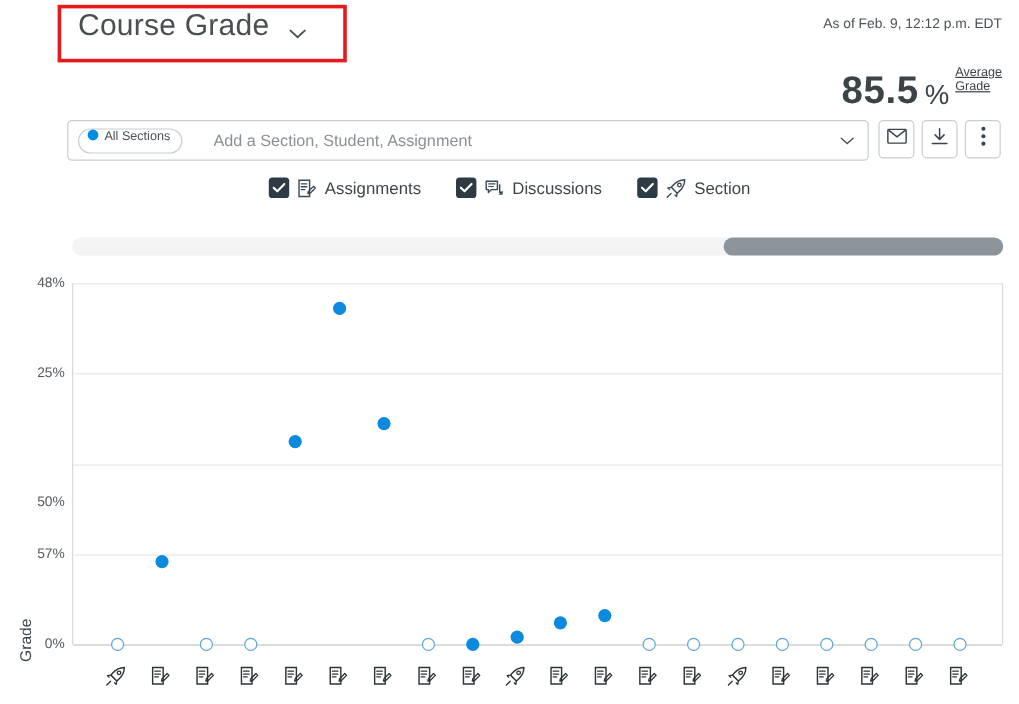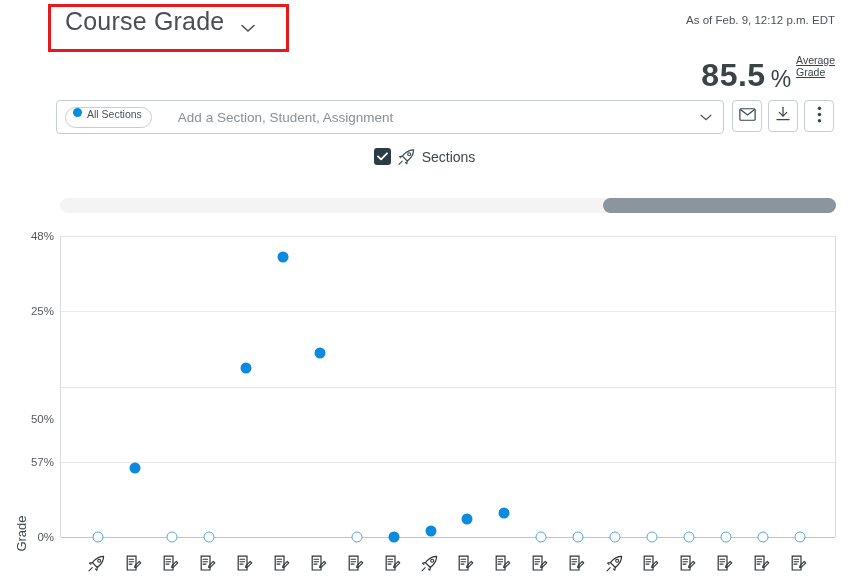--- a/index.html
+++ b/index.html
@@ -202,37 +202,68 @@
         <svg width="5" height="17" viewBox="0 0 5 17">
           <circle cx="2.5" cy="2.3" r="1.7" fill="#39444c"></circle>
           <circle cx="2.5" cy="8.5" r="1.7" fill="#39444c"></circle>
           <circle cx="2.5" cy="14.7" r="1.7" fill="#39444c"></circle>
         </svg>
       </span>
     </div>
   </div>
 
   <div class="filters">
-
+    <div class="filter">
+      <span class="cbx">
+        <svg width="11" height="9" viewBox="0 0 11 9" fill="none">
+          <path d="M1 4.4 L4.1 7.4 L10 1.3" stroke="#fff" stroke-width="1.8" fill="none" stroke-linecap="round" stroke-linejoin="round"></path>
+        </svg>
+      </span>
+      <span class="f-icon">
+        <svg width="16" height="16" viewBox="0 0 16 16" fill="none">
+          <path d="M1.2 1.2 H10 V14.8 H1.2 Z" stroke="#394b58" stroke-width="1.2" fill="none"></path>
+          <path d="M3 4.2 H7.6 M3 6.6 H7.6 M3 9 H6" stroke="#394b58" stroke-width="1.1" stroke-linecap="round"></path>
+          <path d="M9 10.5 L13.3 6.2 L14.8 7.7 L10.5 12 L8.6 12.4 Z" stroke="#394b58" stroke-width="1.1" fill="none" stroke-linejoin="round"></path>
+        </svg>
+      </span>
+      <span class="f-label">Assignments</span>
+    </div>
+
+    <div class="filter">
+      <span class="cbx">
+        <svg width="11" height="9" viewBox="0 0 11 9" fill="none">
+          <path d="M1 4.4 L4.1 7.4 L10 1.3" stroke="#fff" stroke-width="1.8" fill="none" stroke-linecap="round" stroke-linejoin="round"></path>
+        </svg>
+      </span>
+      <span class="f-icon">
+        <svg width="16" height="16" viewBox="0 0 16 16" fill="none">
+          <path d="M1.2 2 H10.5 V9 H5.5 L3 11.4 V9 H1.2 Z" stroke="#394b58" stroke-width="1.2" fill="none" stroke-linejoin="round"></path>
+          <path d="M3.2 4.3 H8.4 M3.2 6.4 H7" stroke="#394b58" stroke-width="1" stroke-linecap="round"></path>
+          <path d="M12.4 4.6 V11.2 H14.8" stroke="#394b58" stroke-width="1.2" fill="none"></path>
+          <path d="M11.4 13.2 L14.8 9.9 L14.8 13.2 Z" fill="#394b58"></path>
+        </svg>
+      </span>
+      <span class="f-label">Discussions</span>
+    </div>
 
     <div class="filter">
       <span class="cbx">
         <svg width="11" height="9" viewBox="0 0 11 9" fill="none">
           <path d="M1 4.4 L4.1 7.4 L10 1.3" stroke="#fff" stroke-width="1.8" fill="none" stroke-linecap="round" stroke-linejoin="round"></path>
         </svg>
       </span>
       <span class="f-icon">
         <svg width="17" height="16" viewBox="0 0 17 16" fill="none">
           <path d="M15.6 0.8 C12 0.9 8.4 2.6 6.1 5.2 L4.4 7.1 L9.3 12 L11.2 10.3 C13.8 8 15.5 4.4 15.6 0.8 Z" stroke="#394b58" stroke-width="1.2" fill="none" stroke-linejoin="round"></path>
           <circle cx="11.2" cy="5.2" r="1.5" stroke="#394b58" stroke-width="1.1" fill="none"></circle>
           <path d="M4.4 7.1 L1.6 7.6 L3.2 9.2 M9.3 12 L8.8 14.8 L7.2 13.2" stroke="#394b58" stroke-width="1.1" fill="none" stroke-linejoin="round"></path>
           <path d="M1 15.4 L4.2 12.2" stroke="#394b58" stroke-width="1.1" stroke-linecap="round"></path>
         </svg>
       </span>
-      <span class="f-label">Sections</span>
+      <span class="f-label">Section</span>
     </div>
   </div>
 
   <div class="scrollbar">
     <div class="scroll-thumb"></div>
   </div>
 
   <div class="chart">
     <div class="ylabel">Grade</div>
     <div class="yticks" id="yticks">

